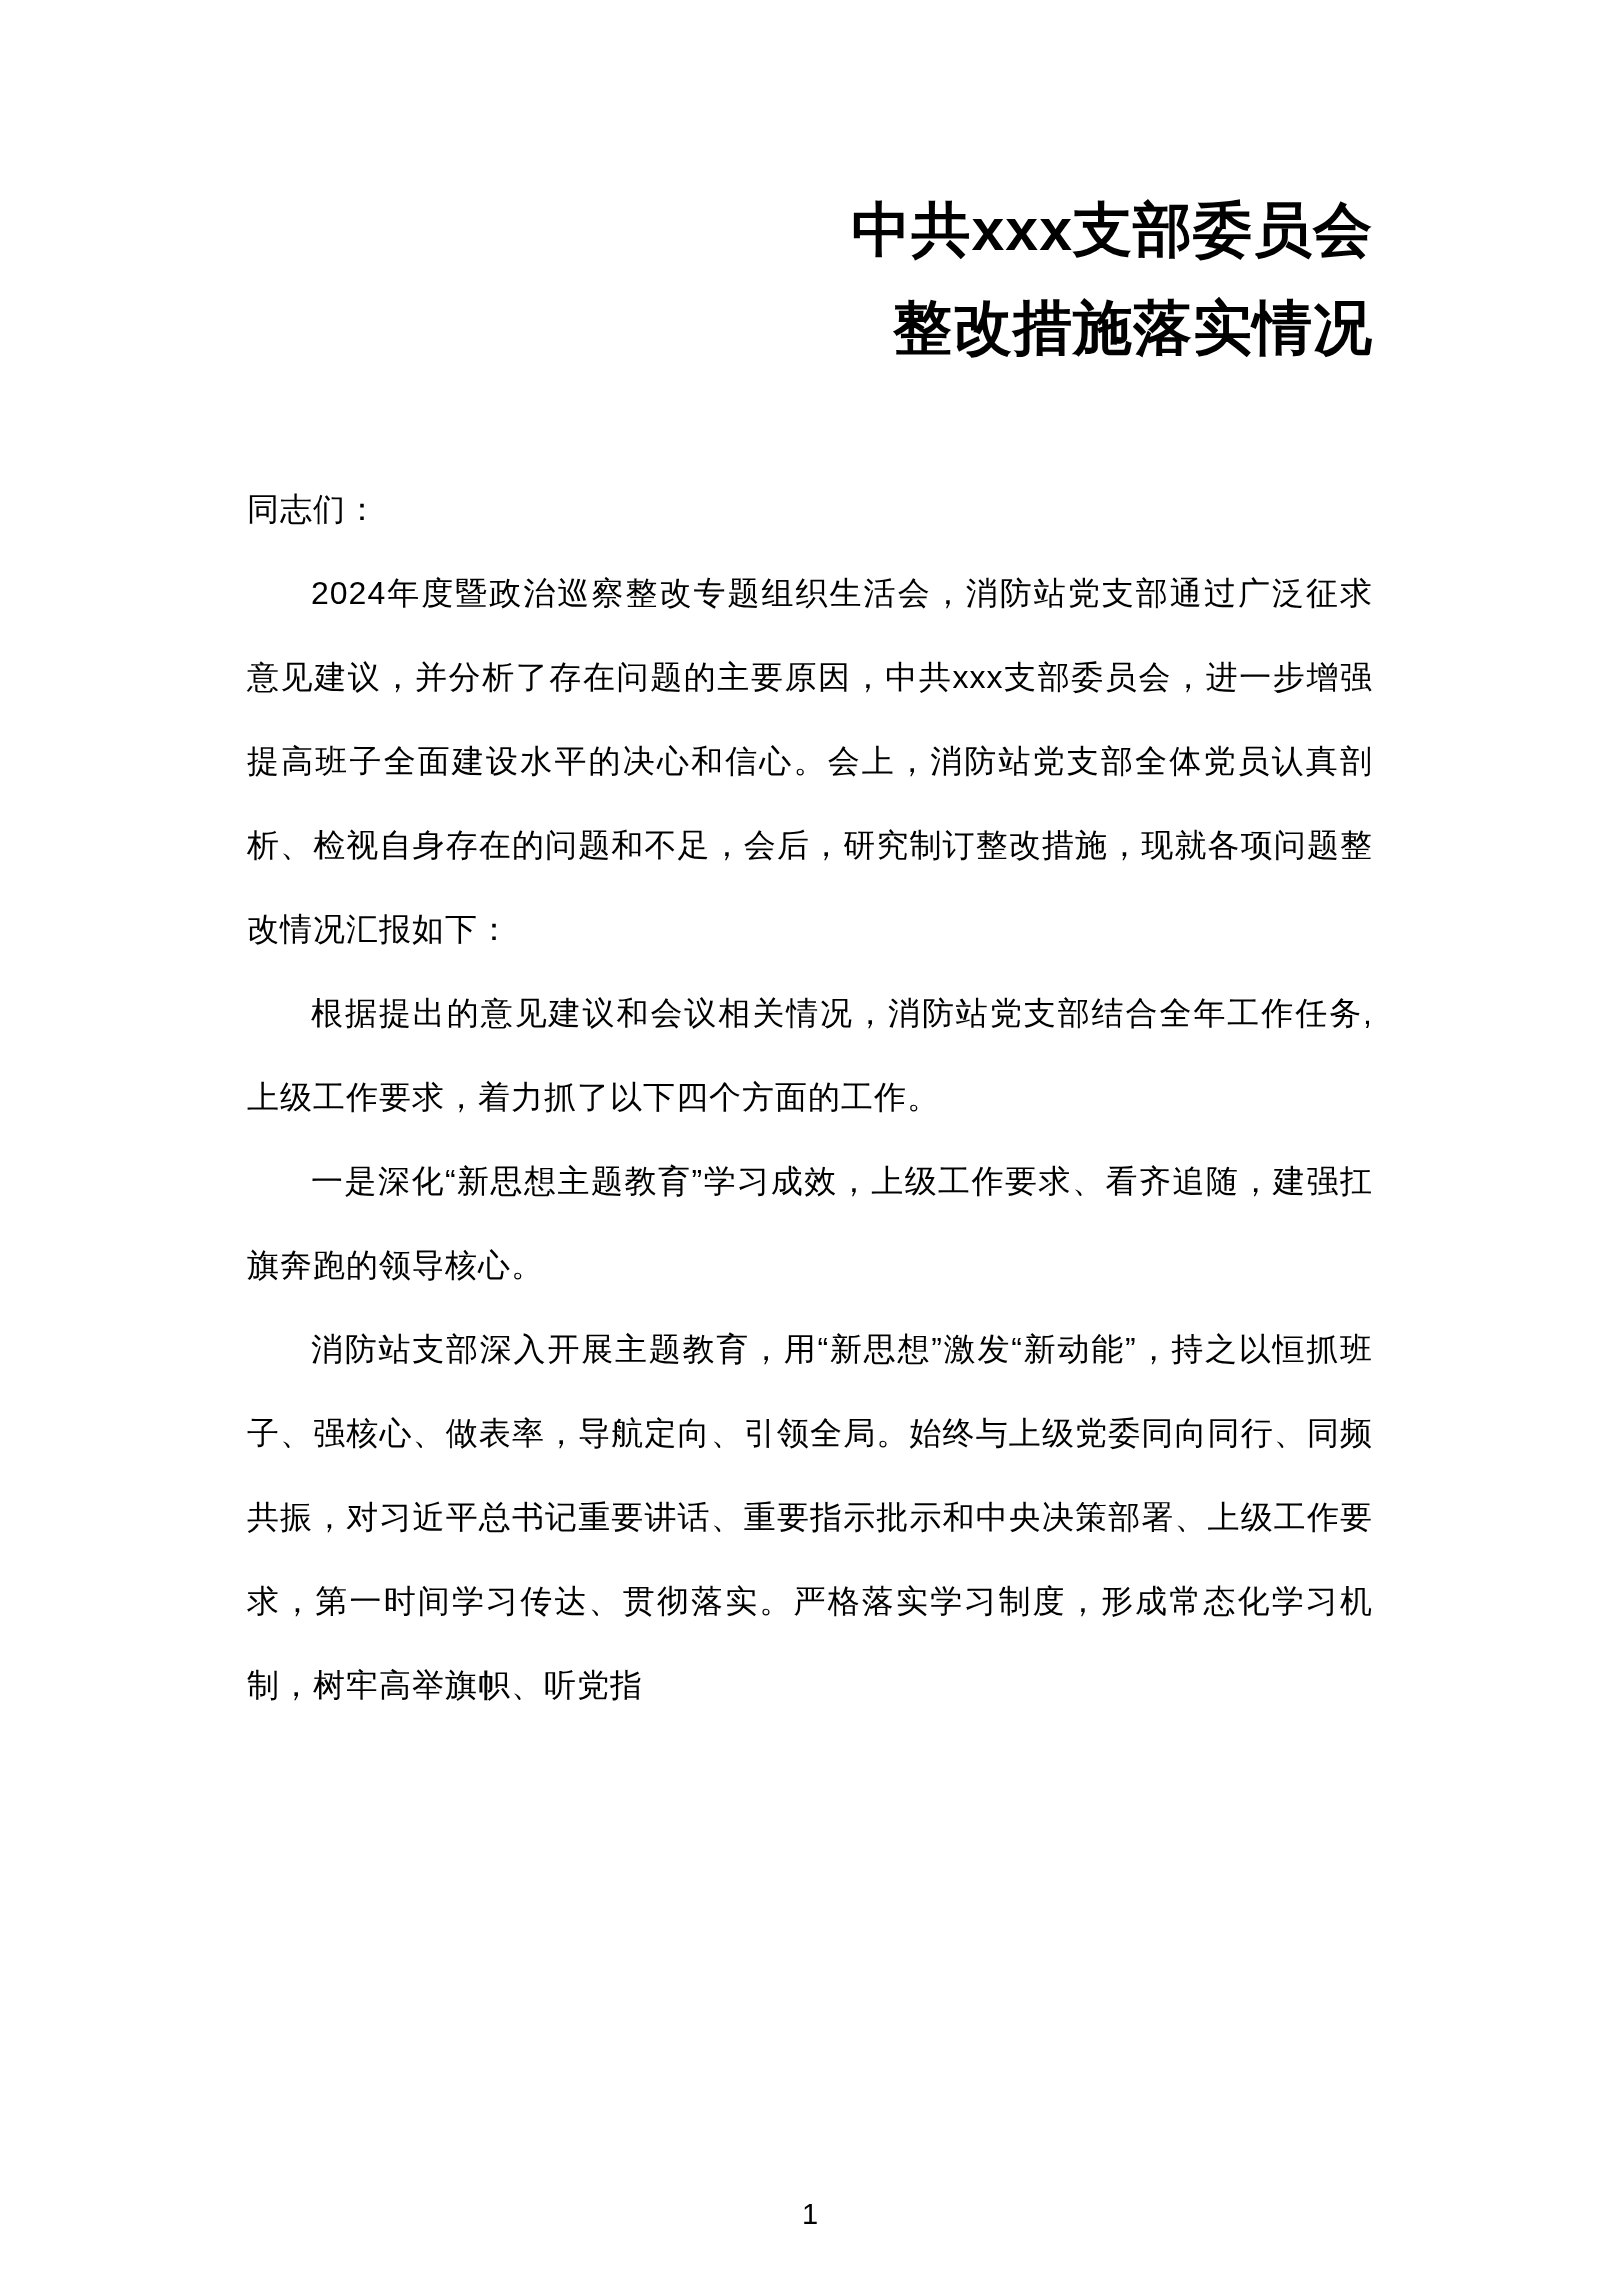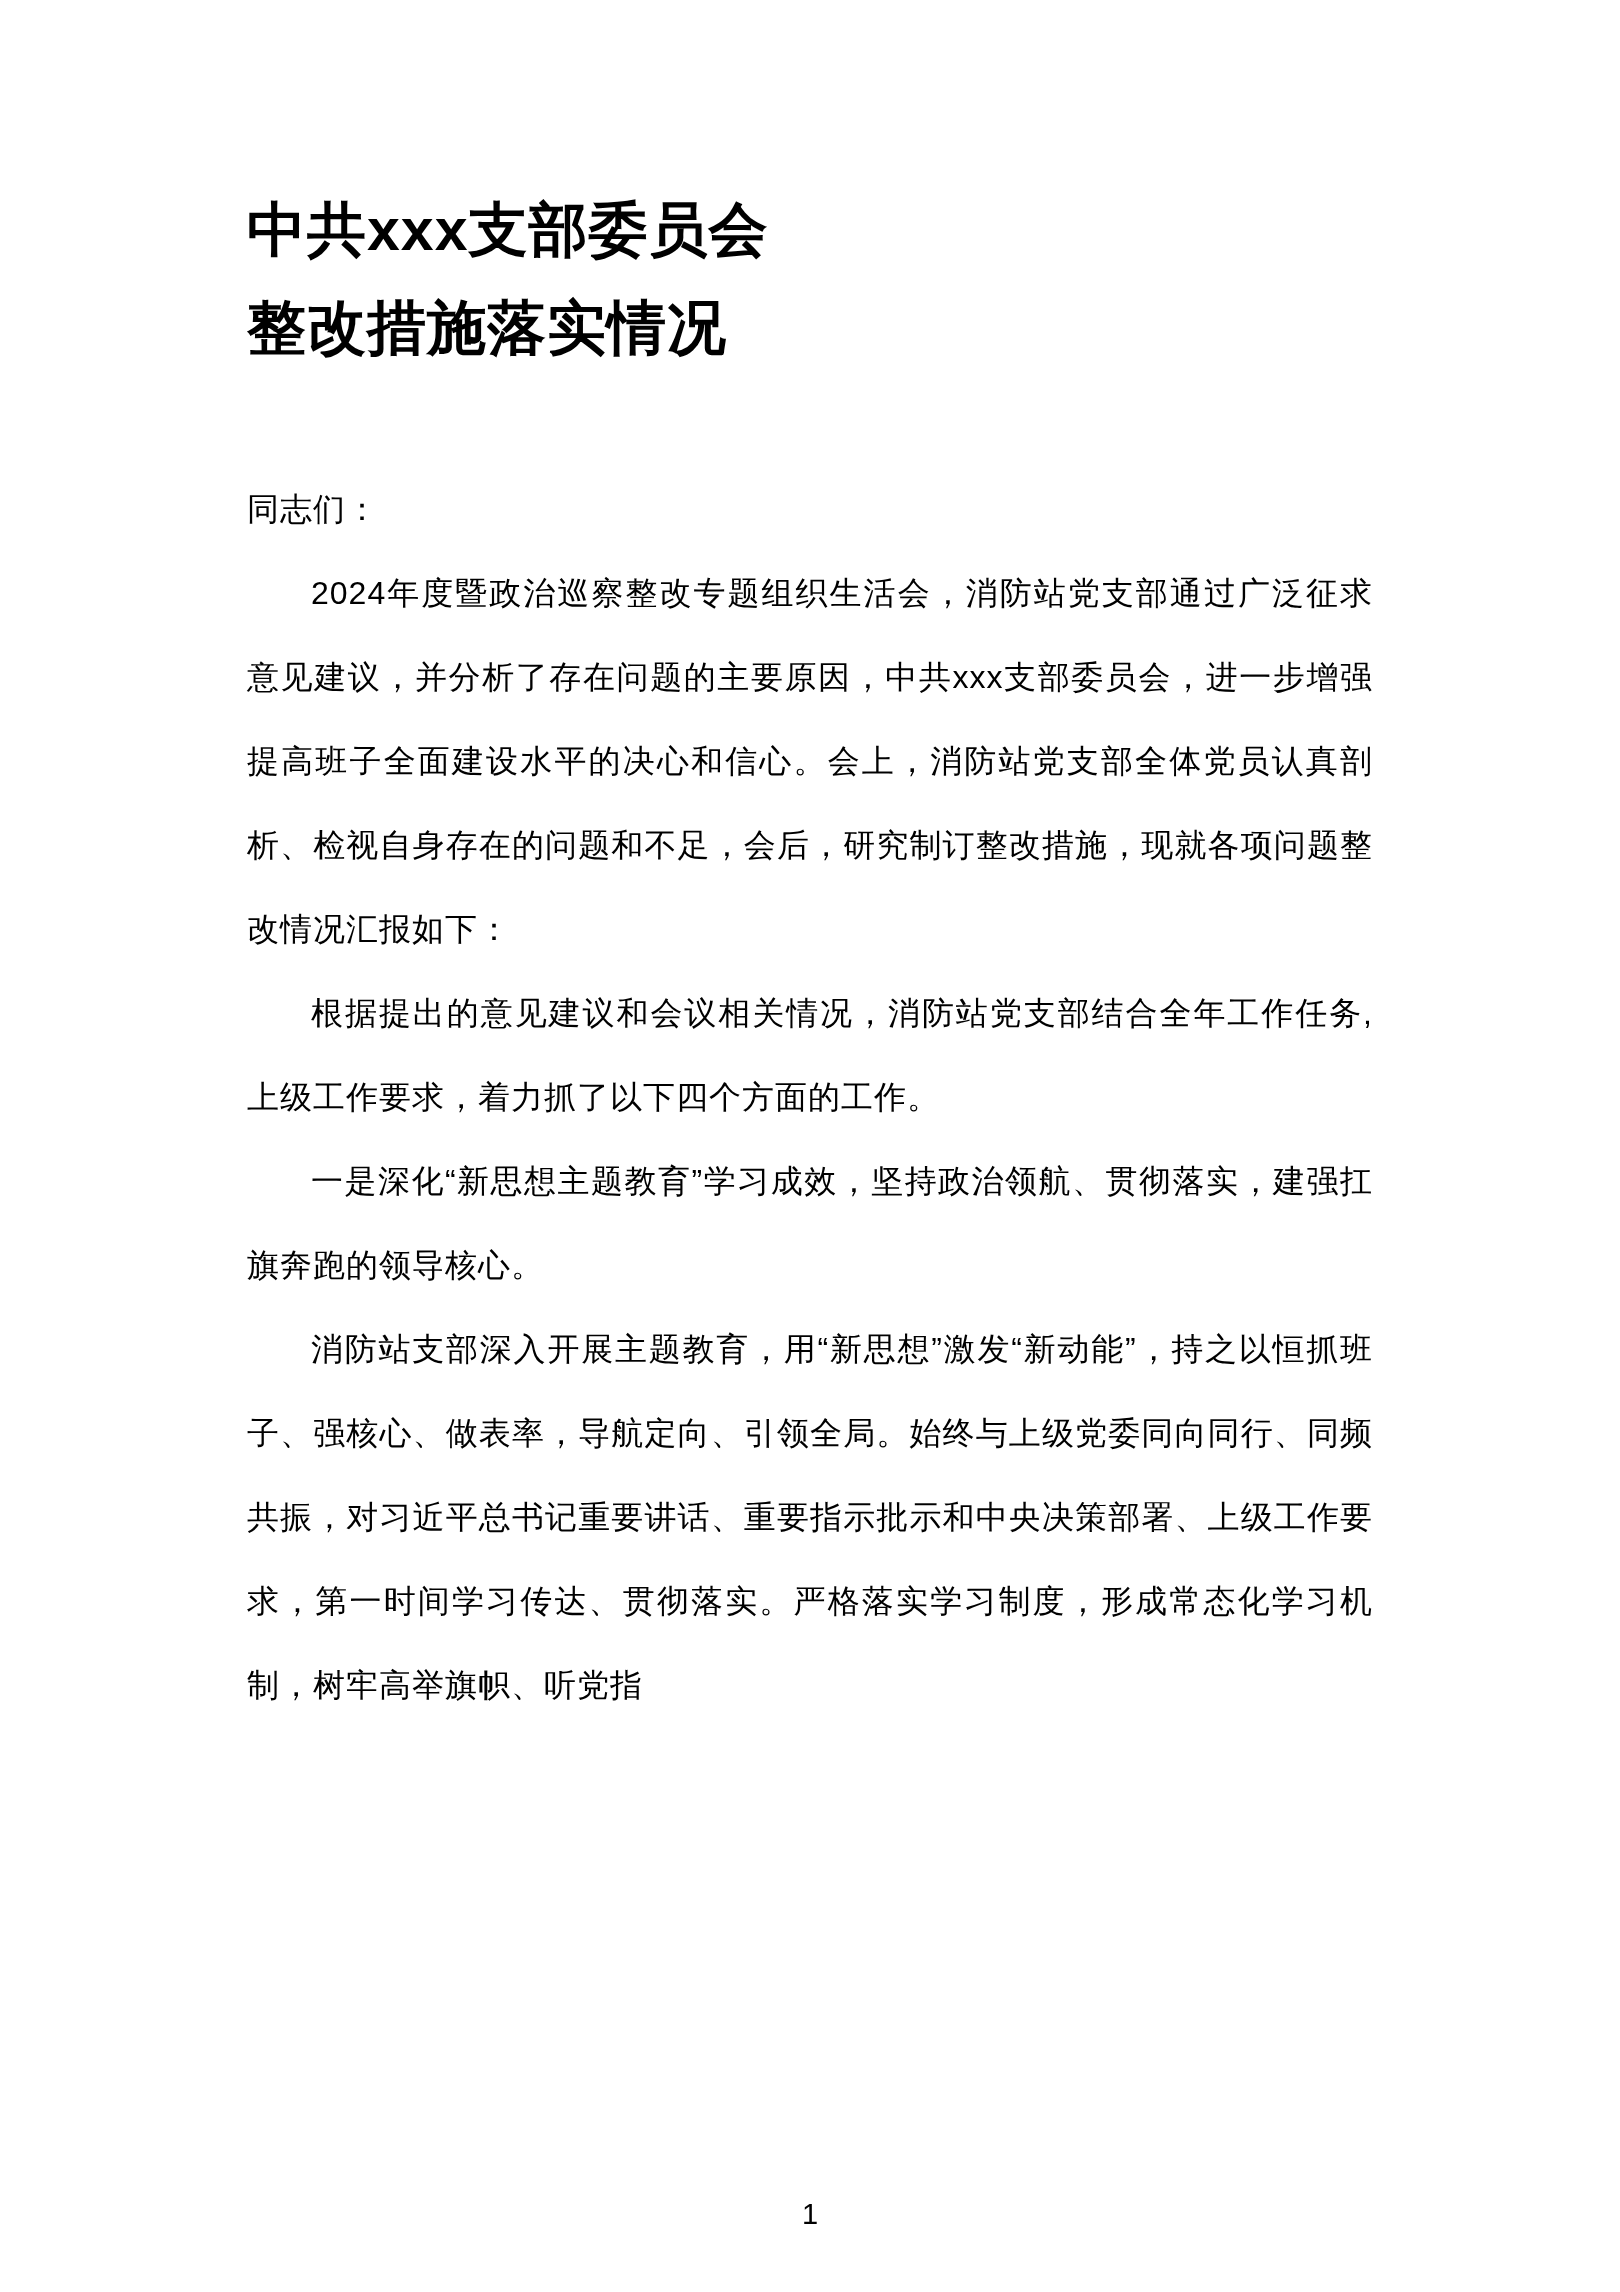--- a/index.html
+++ b/index.html
@@ -10,21 +10,21 @@
     position: relative;
     width: 1620px;
     height: 2293px;
     background: #ffffff;
     color: #000000;
     overflow: hidden;
     padding: 181px 247px 0 247px;
   }
 
   .doc-title {
-    text-align: left;
+    text-align: right;
     font-weight: 700;
     font-size: 59px;
     line-height: 98px;
     margin-bottom: 90px;
     letter-spacing: 1px;
   }
   .title-line { display: block; }
 
   .doc-body {
     font-size: 32px;
@@ -62,21 +62,21 @@
     <span class="title-line">整改措施落实情况</span>
   </h1>
 
   <div class="doc-body">
     <p class="salutation">同志们：</p>
 
     <p class="para">2024年度暨政治巡察整改专题组织生活会，消防站党支部通过广泛征求意见建议，并分析了存在问题的主要原因，中共xxx支部委员会，进一步增强提高班子全面建设水平的决心和信心。会上，消防站党支部全体党员认真剖析、检视自身存在的问题和不足，会后，研究制订整改措施，现就各项问题整改情况汇报如下：</p>
 
     <p class="para">根据提出的意见建议和会议相关情况，消防站党支部结合全年工作任务,上级工作要求，着力抓了以下四个方面的工作。</p>
 
-    <p class="para">一是深化“新思想主题教育”学习成效，坚持政治领航、贯彻落实，建强扛旗奔跑的领导核心。</p>
+    <p class="para">一是深化“新思想主题教育”学习成效，上级工作要求、看齐追随，建强扛旗奔跑的领导核心。</p>
 
     <p class="para">消防站支部深入开展主题教育，用“新思想”激发“新动能”，持之以恒抓班子、强核心、做表率，导航定向、引领全局。始终与上级党委同向同行、同频共振，对习近平总书记重要讲话、重要指示批示和中央决策部署、上级工作要求，第一时间学习传达、贯彻落实。严格落实学习制度，形成常态化学习机制，树牢高举旗帜、听党指</p>
   </div>
 
   <div class="page-footer">
     <span>1</span>
   </div>
 
 </div>
 

